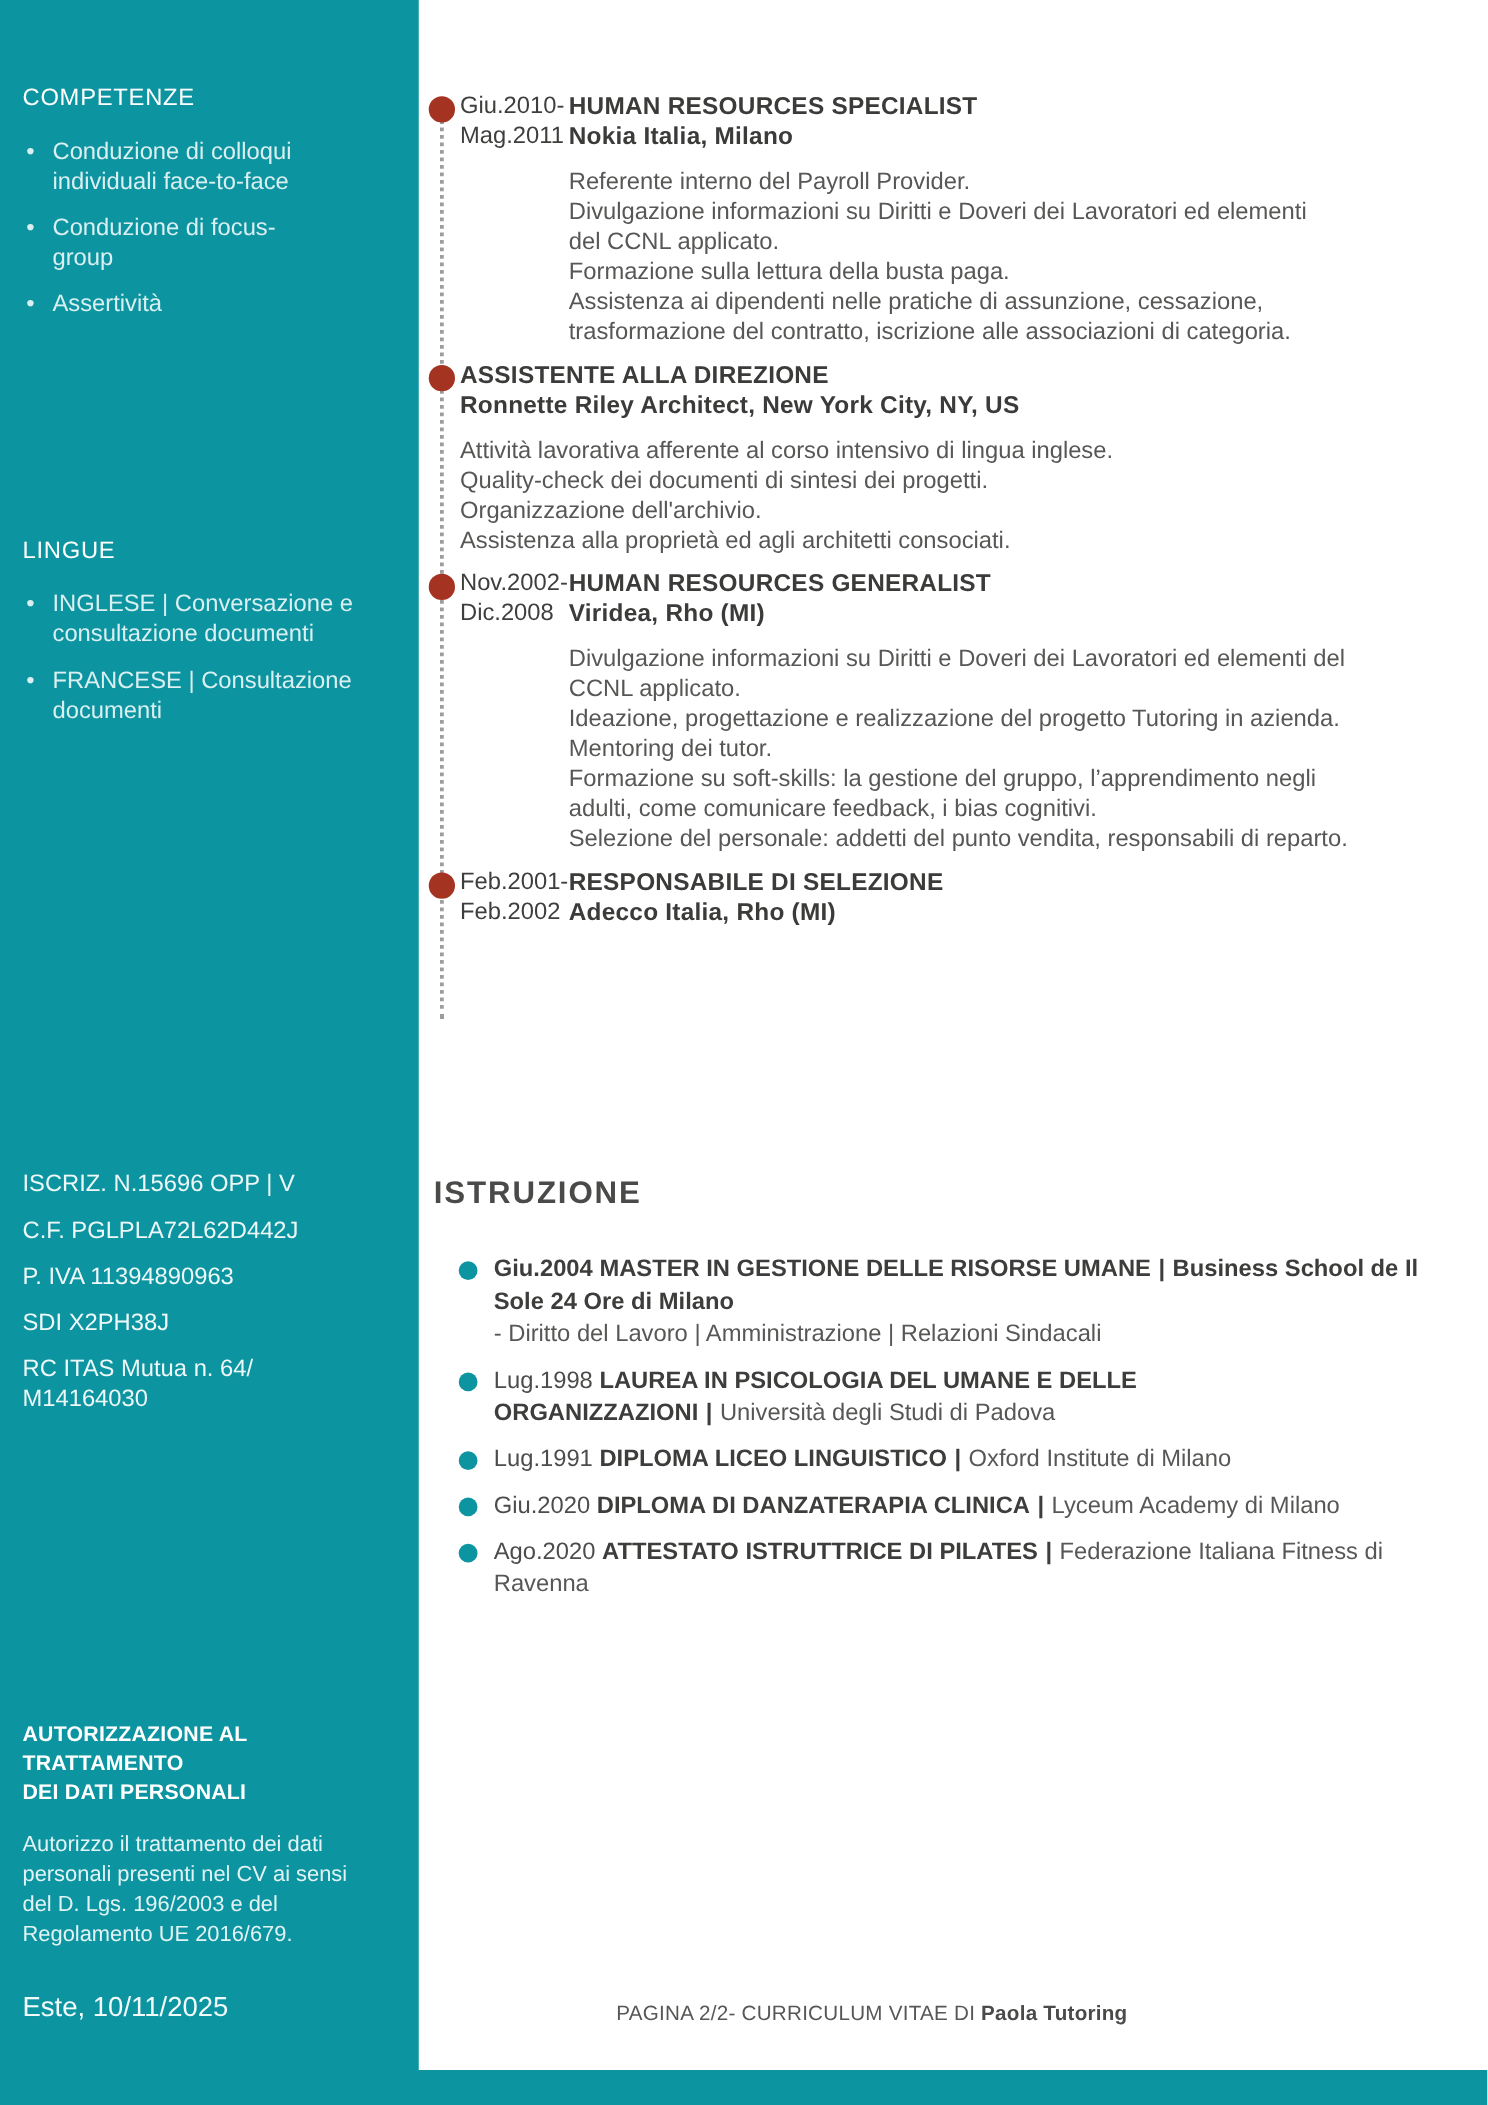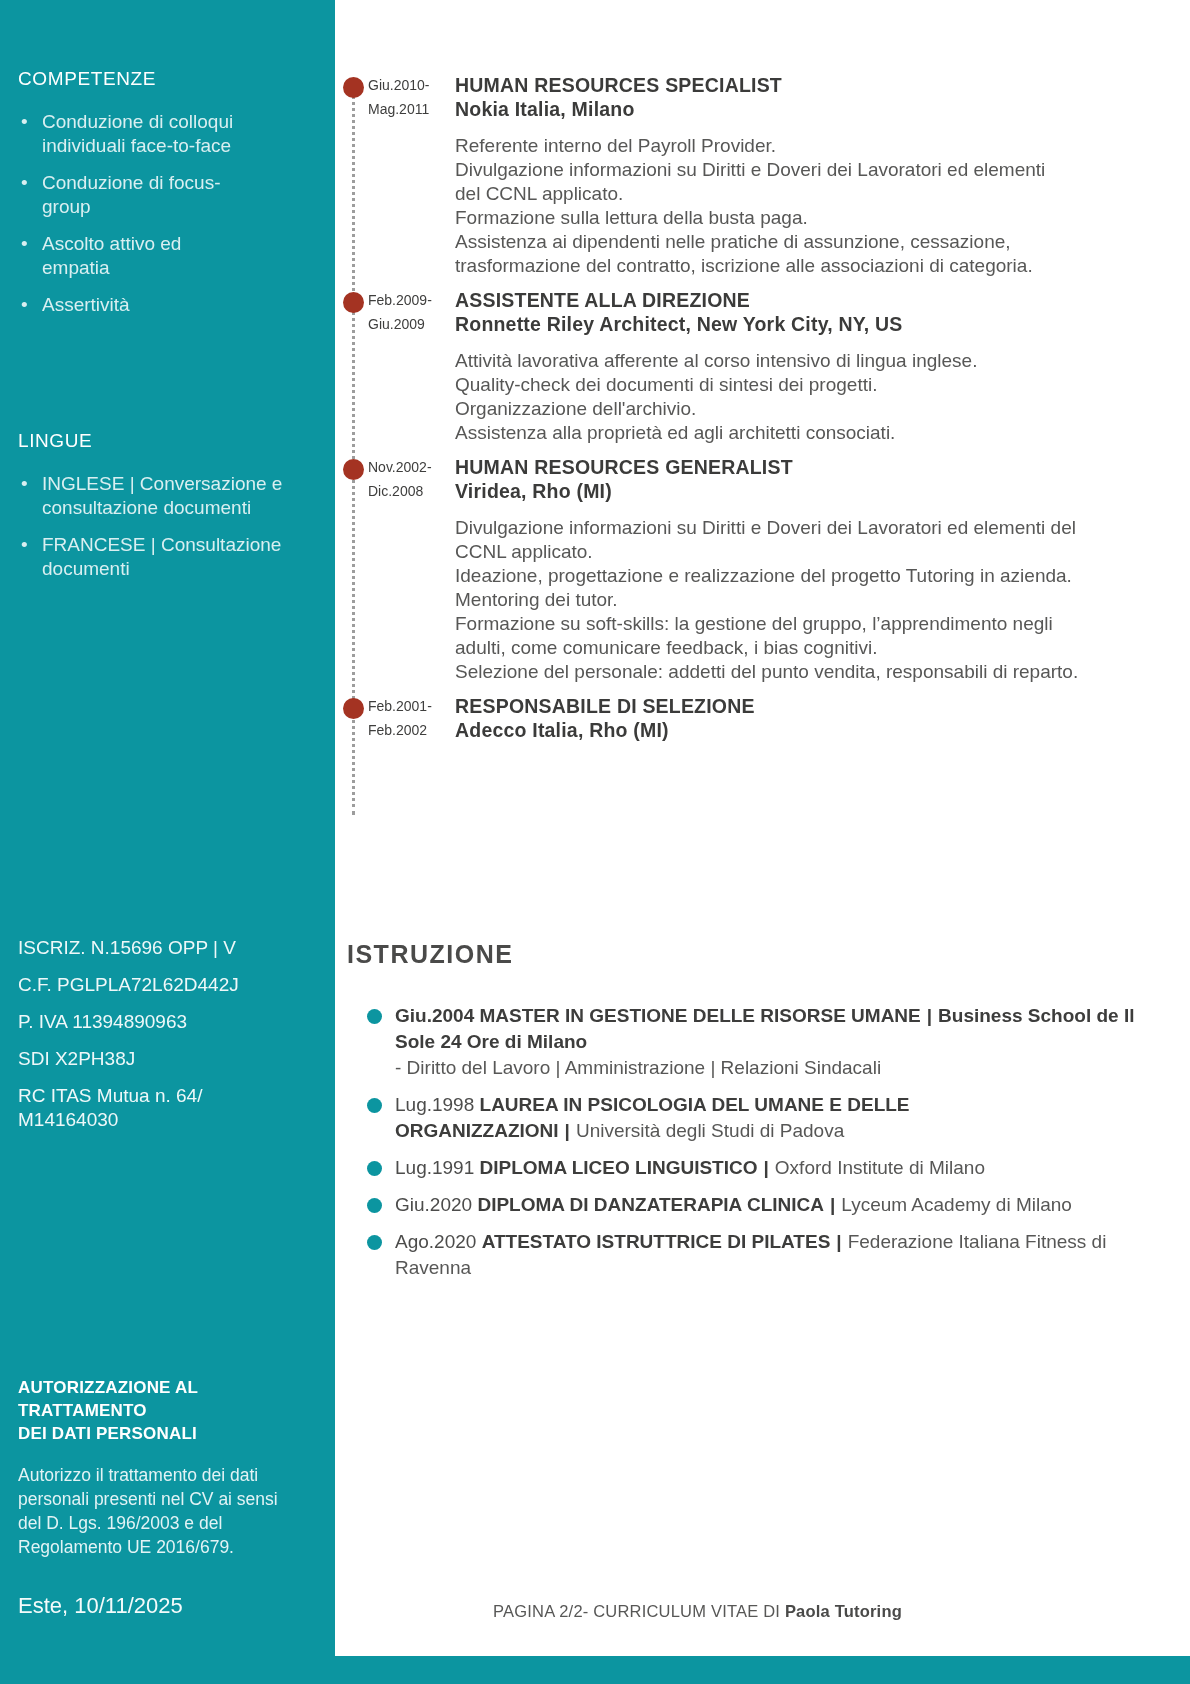--- a/index.html
+++ b/index.html
@@ -93,21 +93,21 @@
   .entry .dot {
     position: absolute;
     left: 8px; top: 4px;
     width: 21px; height: 21px;
     border-radius: 50%;
     background: #a43322;
   }
   .entry-dates {
     width: 87px;
     flex: 0 0 87px;
-    font-size: 14px;
+    font-size: 19px;
     line-height: 24px;
     color: #3e3e3d;
   }
   .entry-body { flex: 1; }
   .entry-title, .entry-company {
     font-size: 19.5px;
     line-height: 24px;
     font-weight: bold;
     color: #3b3b3a;
     letter-spacing: 0.2px;
@@ -177,22 +177,20 @@
 
   <aside class="sidebar">
 
     <div class="sb-block" style="top:68px;">
       <div class="sb-heading">COMPETENZE</div>
       <ul class="sb-list">
         <li>Conduzione di colloqui
 individuali face-to-face</li>
         <li>Conduzione di focus-
 group</li>
-        <li>Ascolto attivo ed
-empatia</li>
         <li>Assertività</li>
       </ul>
     </div>
 
     <div class="sb-block" style="top:430px;">
       <div class="sb-heading">LINGUE</div>
       <ul class="sb-list">
         <li>INGLESE | Conversazione e
 consultazione documenti</li>
         <li>FRANCESE | Consultazione
@@ -241,24 +239,20 @@
 Divulgazione informazioni su Diritti e Doveri dei Lavoratori ed elementi
 del CCNL applicato.
 Formazione sulla lettura della busta paga.
 Assistenza ai dipendenti nelle pratiche di assunzione, cessazione,
 trasformazione del contratto, iscrizione alle associazioni di categoria.</div>
         </div>
       </div>
 
       <div class="entry">
         <span class="dot"></span>
-        <div class="entry-dates">
-          <div>Feb.2009-</div>
-          <div>Giu.2009</div>
-        </div>
         <div class="entry-body">
           <div class="entry-title">ASSISTENTE ALLA DIREZIONE</div>
           <div class="entry-company">Ronnette Riley Architect, New York City, NY, US</div>
           <div class="entry-desc">Attività lavorativa afferente al corso intensivo di lingua inglese.
 Quality-check dei documenti di sintesi dei progetti.
 Organizzazione dell'archivio.
 Assistenza alla proprietà ed agli architetti consociati.</div>
         </div>
       </div>
 

